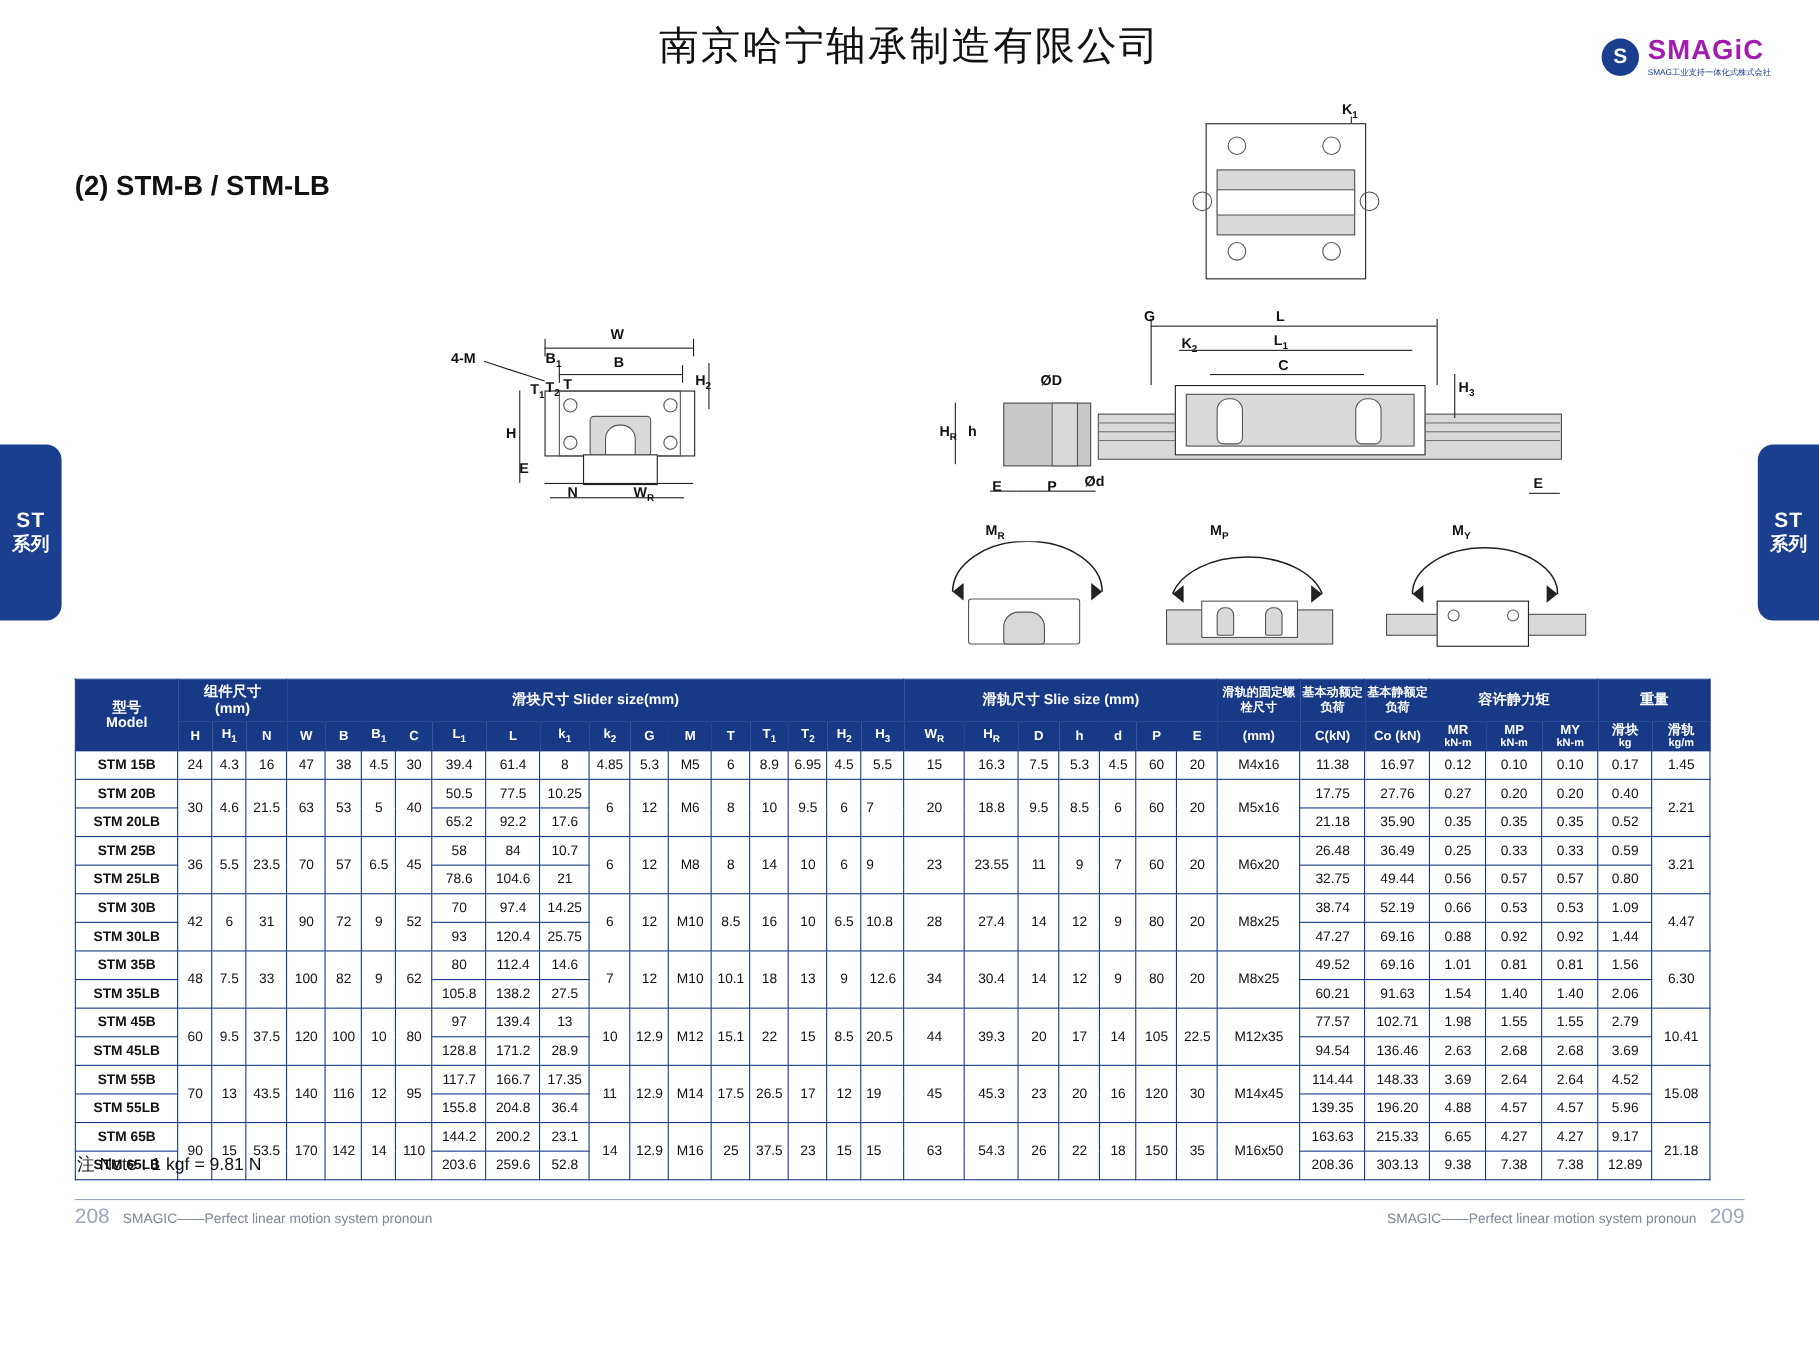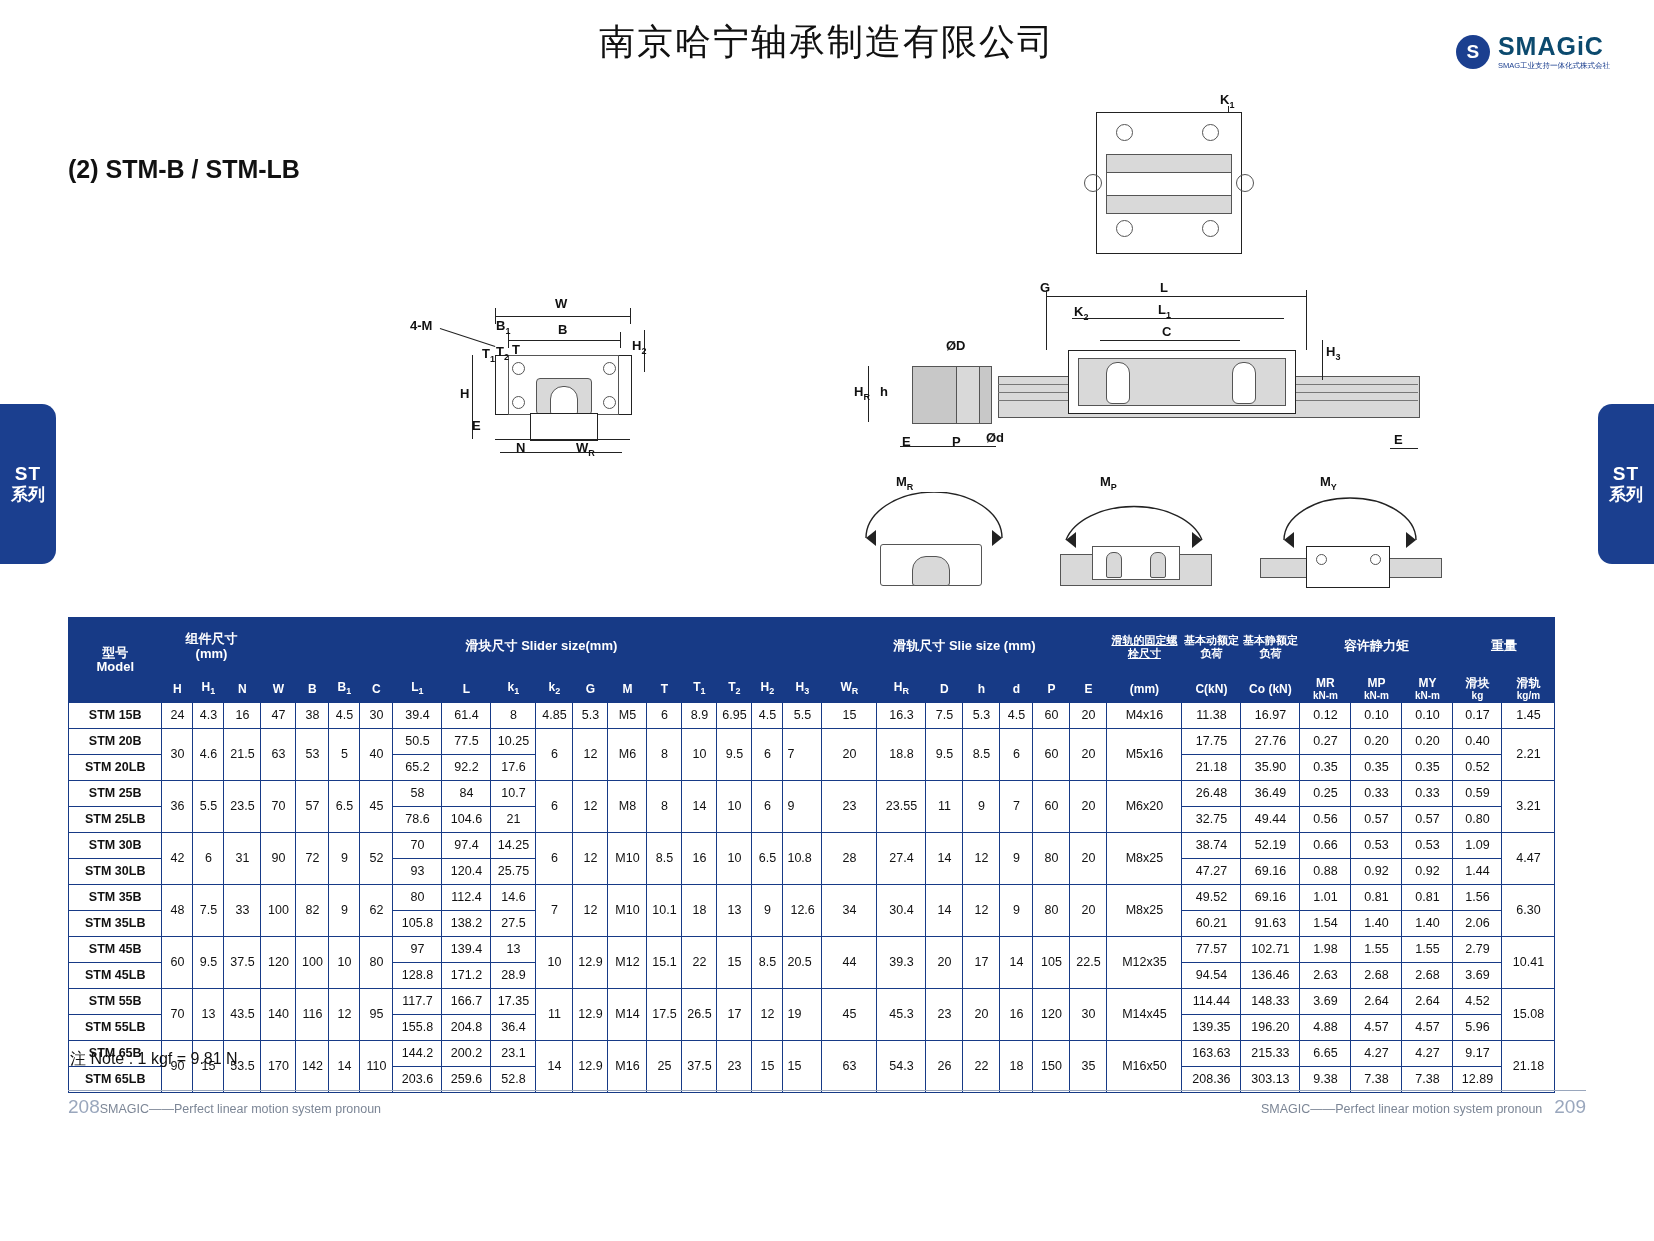--- a/index.html
+++ b/index.html
@@ -22,21 +22,21 @@
   .logo{
     position:absolute;right:44px;top:34px;display:flex;align-items:center;gap:8px;
   }
   .logo-mark{
     width:34px;height:34px;border-radius:50%;
     background:#1b3f8f;color:#fff;font-size:19px;font-weight:bold;
     display:flex;align-items:center;justify-content:center;
     font-family:"Liberation Sans",sans-serif;
   }
   .logo-text{display:flex;flex-direction:column;line-height:1;}
-  .logo-main{font-size:25px;font-weight:bold;color:#0c4a6e;letter-spacing:1px;}
+  .logo-main{font-size:25px;font-weight:bold;color:#a21caf;letter-spacing:1px;}
   .logo-sub{font-size:7.5px;color:#1b3f8f;letter-spacing:0px;margin-top:3px;}
 
   .section-title{
     position:absolute;left:68px;top:155px;
     font-size:25px;font-weight:bold;color:#111;
   }
 
   
   .side-tab{
     position:absolute;width:56px;height:160px;background:#1b3f8f;color:#fff;
@@ -74,21 +74,21 @@
   }
 
   
   .footer-line{
     position:absolute;left:68px;top:1090px;width:1518px;height:1px;background:#9aa7bd;
   }
   .footer{
     position:absolute;top:1096px;font-size:12.5px;color:#7c8696;
   }
   .footer .pg{font-size:19px;color:#9aa7bd;font-weight:500;}
-  .footer-left{left:68px;display:flex;align-items:baseline;}
+  .footer-left{left:68px;display:flex;align-items:baseline;gap:12px;}
   .footer-right{right:68px;display:flex;align-items:baseline;gap:12px;}
 
   
   .ln{position:absolute;background:#222;}
   .hln{height:1px;}
   .vln{width:1px;}
   .box{position:absolute;border:1.2px solid #222;}
   .boxl{position:absolute;border:1px solid #555;}
   .fillgray{background:#d9d9d9;}
   .fillgray2{background:#c8c8c8;}
@@ -265,21 +265,21 @@
           <div>型号</div>
           <div>Model</div>
         </th>
         <th class="g1" colspan="3">
           <div>组件尺寸</div>
             <div>(mm)</div>
         </th>
         <th class="g1" colspan="15">滑块尺寸 Slider size(mm)</th>
         <th class="g1" colspan="7">滑轨尺寸 Slie size (mm)</th>
         <th class="g1" rowspan="1" style="width:74px;">
-          <div style="font-size:11px;line-height:1.15;padding:16px 2px;text-decoration:underline;">滑轨的固定螺栓尺寸</div>
+          <div style="font-size:11px;line-height:1.15;padding:6px 2px;">滑轨的固定螺栓尺寸</div>
         </th>
         <th class="g1" style="width:58px;">
           <div style="font-size:11px;line-height:1.15;">基本动额定负荷</div>
         </th>
         <th class="g1" style="width:58px;">
           <div style="font-size:11px;line-height:1.15;">基本静额定负荷</div>
         </th>
         <th class="g1" colspan="3">容许静力矩</th>
         <th class="g1" colspan="2">重量</th>
       </tr>

